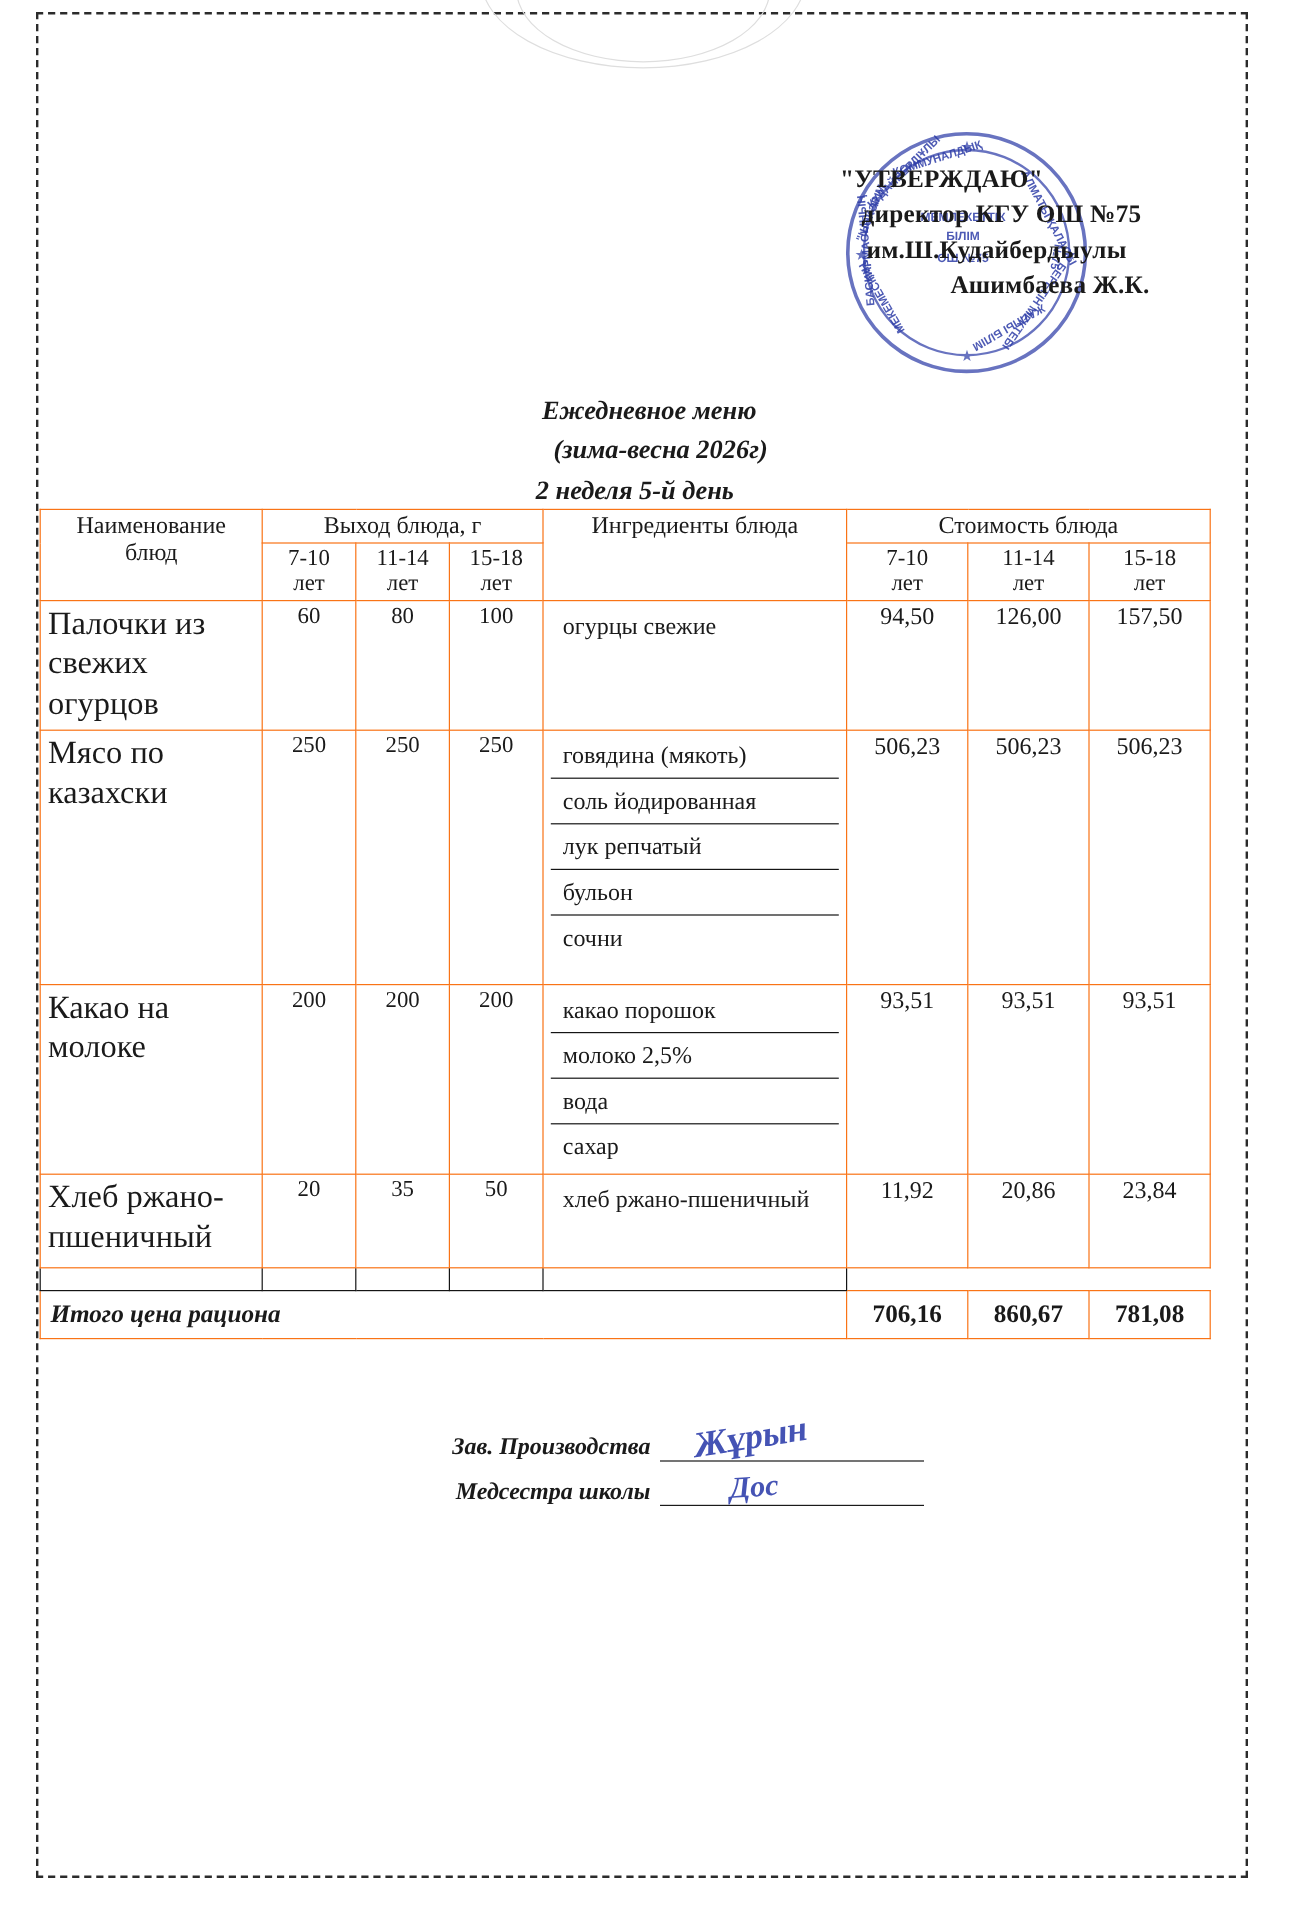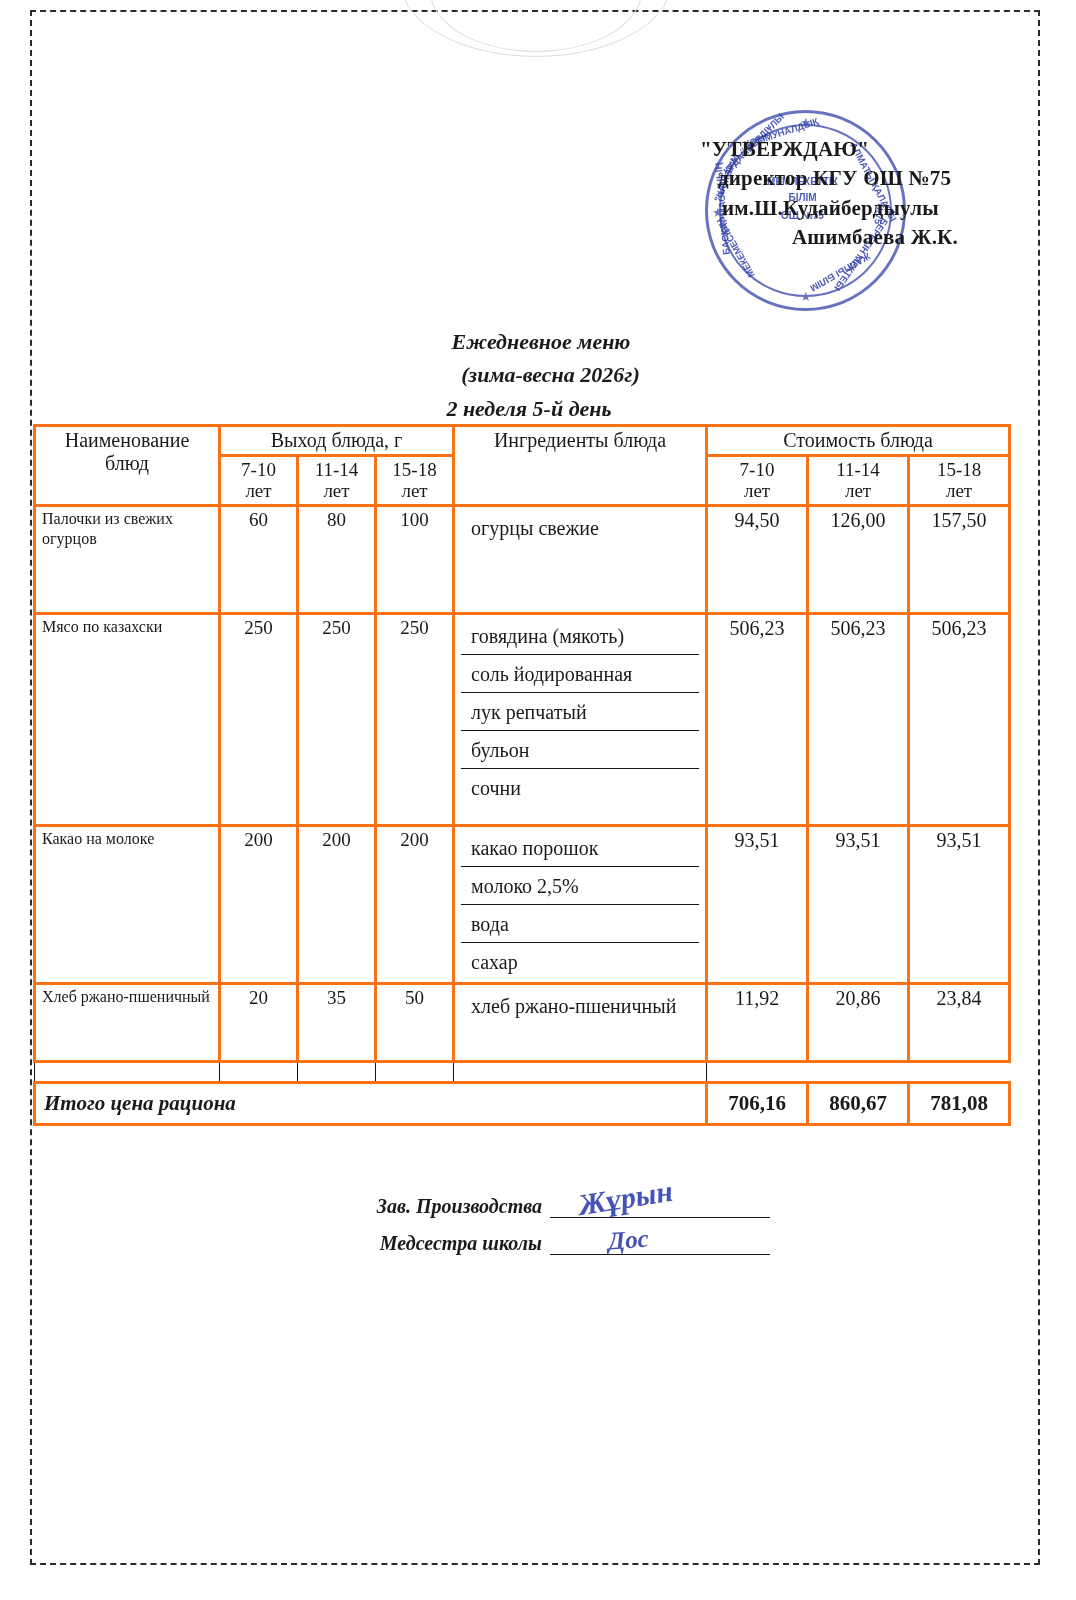--- a/index.html
+++ b/index.html
@@ -132,21 +132,21 @@
   table.menu {
     position: absolute;
     left: 33px;
     top: 424px;
     width: 975px;
     border-collapse: collapse;
     table-layout: fixed;
     font-size: 19px;
   }
   table.menu td, table.menu th {
-    border: 3px solid #f97316;
+    border: 1px solid #f97316;
     padding: 2px 6px;
     vertical-align: top;
     font-weight: normal;
     background: #fff;
   }
   th.hdr {
     text-align: center;
     font-weight: bold;
     font-size: 20px;
     vertical-align: middle;
@@ -155,21 +155,21 @@
   }
   th.sub {
     text-align: center;
     font-weight: bold;
     font-size: 19px;
     line-height: 1.12;
     padding: 3px 2px;
     vertical-align: middle;
   }
   td.name {
-    font-size: 16px;
+    font-size: 27px;
     line-height: 1.25;
     padding-top: 6px;
     padding-left: 8px;
   }
   td.num {
     text-align: center;
     font-size: 19px;
     padding-top: 6px;
   }
   td.price {

